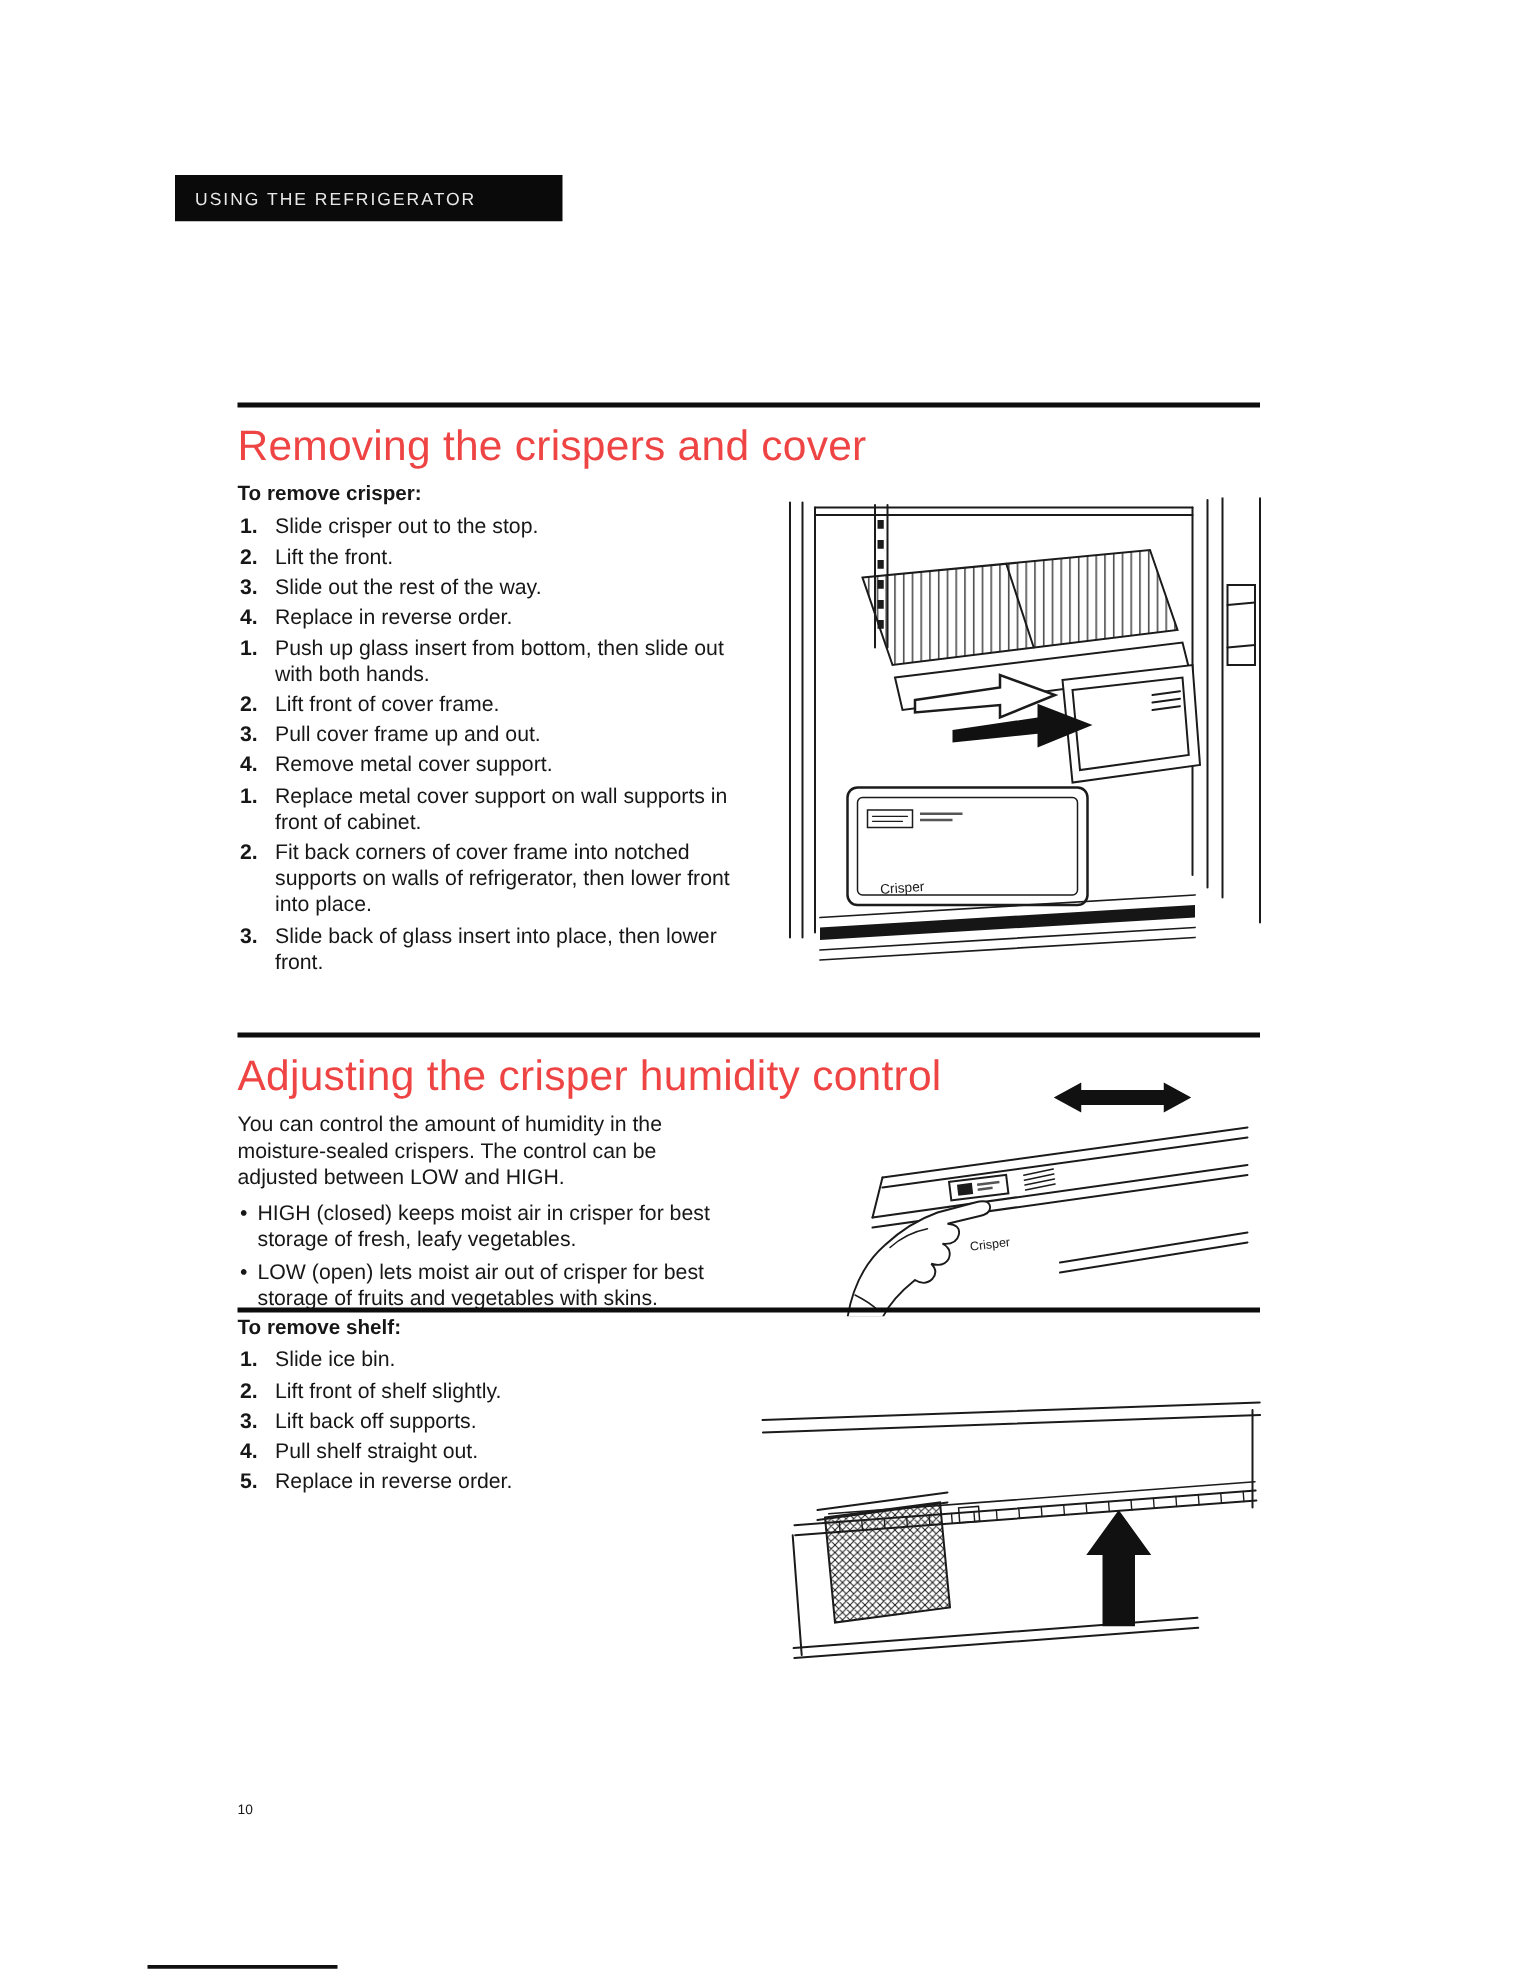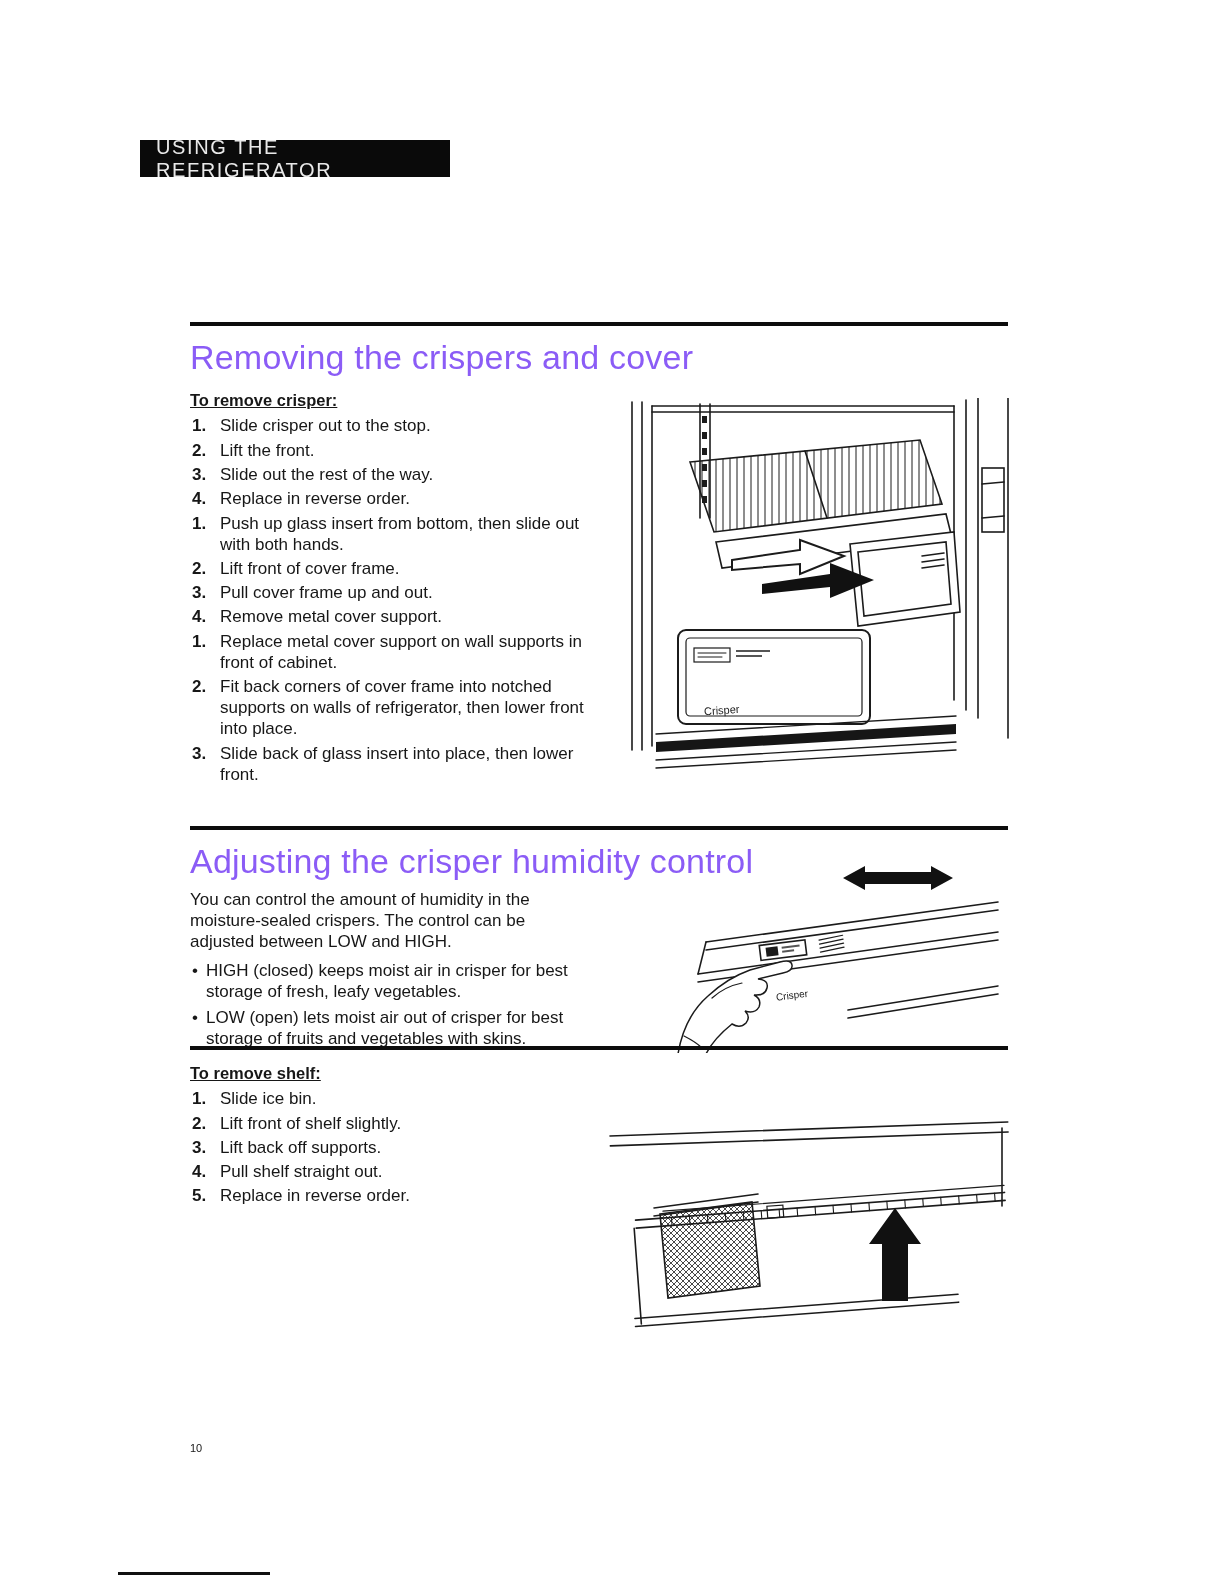--- a/index.html
+++ b/index.html
@@ -10,32 +10,32 @@
     font-family: "Liberation Sans", sans-serif;
     color: #171717;
     overflow: hidden;
   }
   .header-bar {
     position: absolute; left: 140px; top: 140px;
     width: 310px; height: 37px;
     background: #0a0a0a; color: #e9e9e9;
     display: flex; align-items: center;
     padding-left: 16px;
-    font-size: 20px; letter-spacing: 1.6px; font-weight: 400;
+    font-size: 14px; letter-spacing: 1.6px; font-weight: 400;
   }
   .sec { position: absolute; left: 190px; width: 818px; }
   #sec1 { top: 322px; }
   #sec2 { top: 826px; }
   #sec3 { top: 1046px; }
   .rule { height: 4px; background: #0d0d0d; }
-  .sec h1 { font-size: 34px; font-weight: 400; color: #8b5cf6; margin: 12px 0 8px 0; letter-spacing: 0.2px; }
+  .sec h1 { font-size: 34px; font-weight: 400; color: #ef4444; margin: 12px 0 8px 0; letter-spacing: 0.2px; }
   .col { width: 405px; font-size: 17px; line-height: 1.24; }
   #sec2 .col { width: 398px; }
   #sec3 .col { width: 340px; }
-  h2.sub { font-size: 16.5px; font-weight: 700; margin: 13px 0 5px 0; text-decoration: underline; }
+  h2.sub { font-size: 16.5px; font-weight: 700; margin: 2px 0 5px 0; }
   ol.steps { list-style: none; counter-reset: s; margin: 0 0 4px 0; }
   ol.steps li { counter-increment: s; position: relative; padding-left: 30px; margin-bottom: 3px; }
   ol.steps li::before { content: counter(s) "."; position: absolute; left: 2px; font-weight: 700; }
   p.intro { margin: 2px 0 8px 0; }
   ul.bullets { list-style: none; }
   ul.bullets li { position: relative; padding-left: 16px; margin-bottom: 5px; }
   ul.bullets li::before { content: "\2022"; position: absolute; left: 2px; }
   .illus { position: absolute; }
   #illus1 { left: 622px; top: 398px; width: 388px; height: 390px; }
   #illus2 { left: 648px; top: 858px; width: 352px; height: 195px; }

